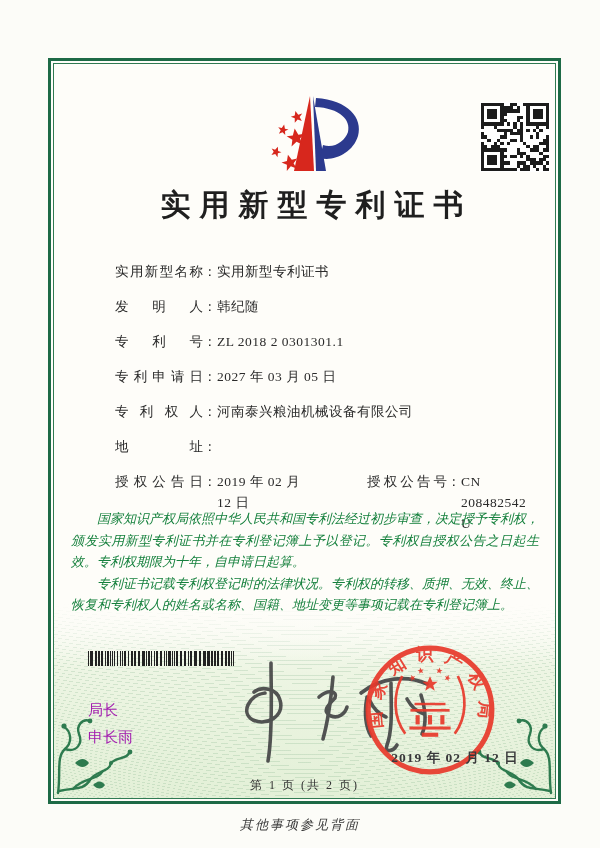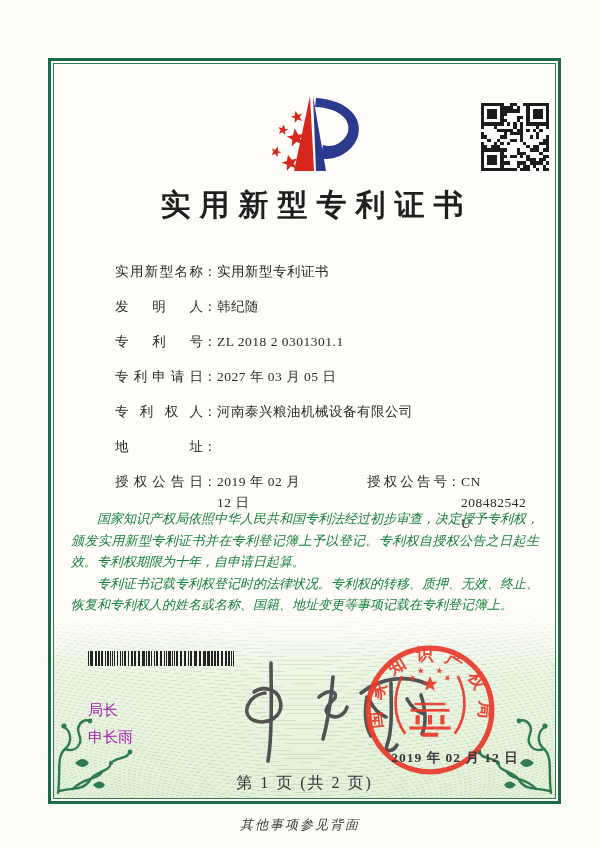--- a/index.html
+++ b/index.html
@@ -90,21 +90,21 @@
   .signature{position:absolute;left:140px;top:592px;z-index:3;}
 
   .seal{position:absolute;left:312px;top:582px;z-index:4;opacity:.92;}
   .seal-date{
     position:absolute;left:316px;top:688px;width:176px;text-align:center;z-index:5;
     font-size:13.5px;letter-spacing:1px;color:#39393b;font-weight:bold;
   }
 
   .page-no{
     position:absolute;left:0;bottom:7px;width:100%;text-align:center;z-index:2;
-    font-size:16px;color:#333;letter-spacing:2px;
+    font-size:12px;color:#333;letter-spacing:2px;
   }
   .reverse-note{
     position:absolute;left:0;top:816px;width:100%;text-align:center;
     font-size:13px;color:#3a3a3a;letter-spacing:2px;font-style:italic;
   }
 </style>
 </head>
 <body>
 
 <div class="page">

